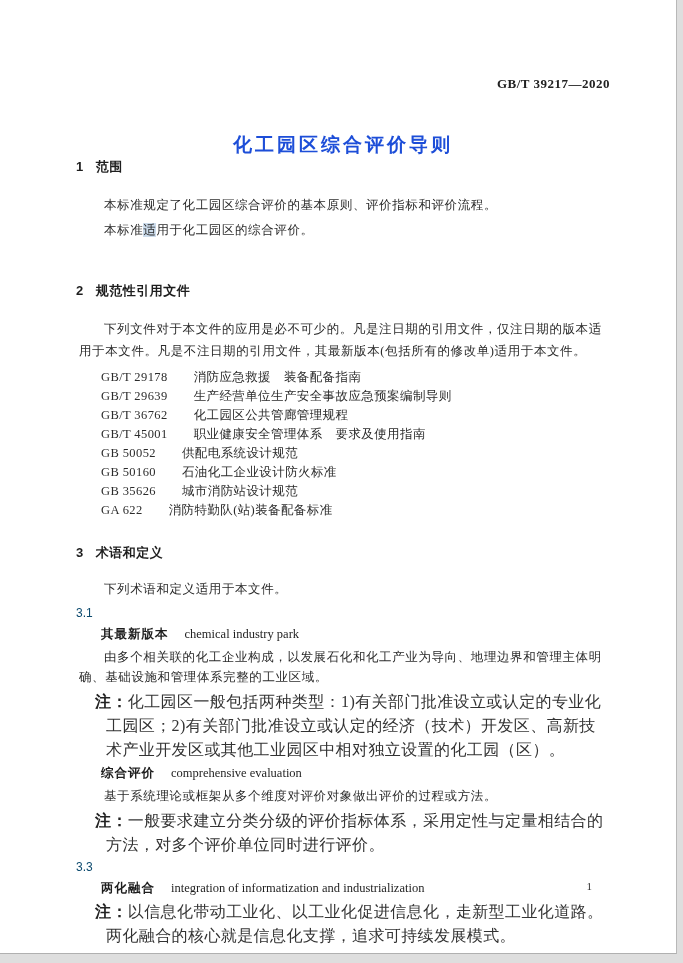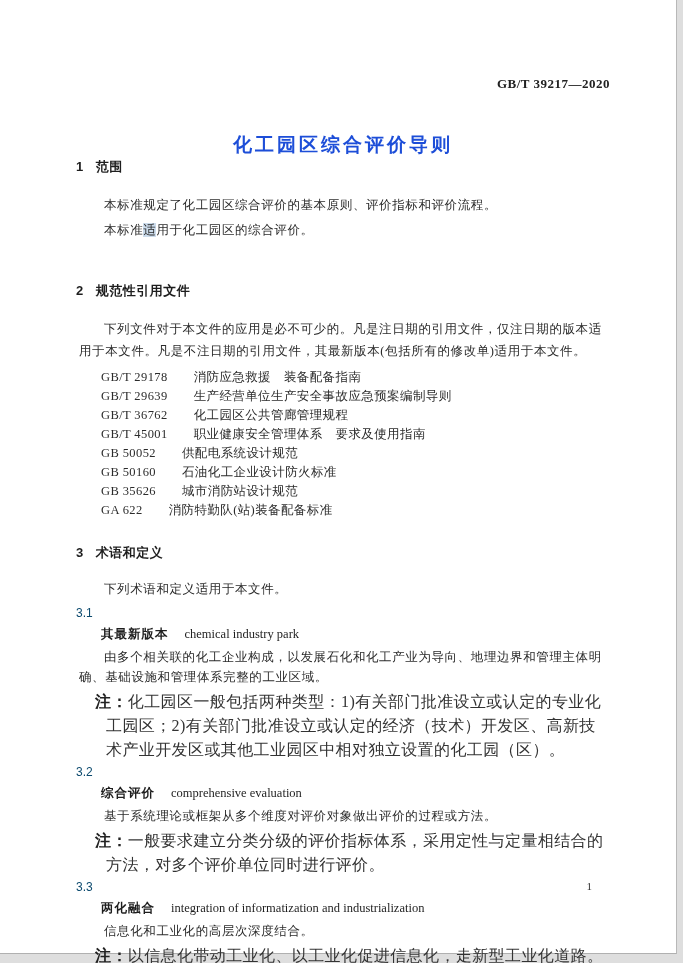--- a/index.html
+++ b/index.html
@@ -109,28 +109,26 @@
     <p class="body-p terms-intro">下列术语和定义适用于本文件。</p>
 
     <div class="term-block">
       <p class="term-num">3.1</p>
       <p class="term-line"><span class="term-zh">其最新版本</span><span class="term-en">chemical industry park</span></p>
       <p class="body-p term-def">由多个相关联的化工企业构成，以发展石化和化工产业为导向、地理边界和管理主体明确、基础设施和管理体系完整的工业区域。</p>
       <p class="note"><span class="note-label">注：</span><span>化工园区一般包括两种类型：1)有关部门批准设立或认定的专业化工园区；2)有关部门批准设立或认定的经济（技术）开发区、高新技术产业开发区或其他工业园区中相对独立设置的化工园（区）。</span></p>
     </div>
 
     <div class="term-block">
-      <p class="term-num">3.2</p>
       <p class="term-line"><span class="term-zh">综合评价</span><span class="term-en">comprehensive evaluation</span></p>
       <p class="body-p term-def">基于系统理论或框架从多个维度对评价对象做出评价的过程或方法。</p>
       <p class="note"><span class="note-label">注：</span><span>一般要求建立分类分级的评价指标体系，采用定性与定量相结合的方法，对多个评价单位同时进行评价。</span></p>
     </div>
 
     <div class="term-block">
       <p class="term-num">3.3</p>
       <p class="term-line"><span class="term-zh">两化融合</span><span class="term-en">integration of informatization and industrialization</span></p>
-      <p class="body-p term-def">信息化和工业化的高层次深度结合。</p>
       <p class="note"><span class="note-label">注：</span><span>以信息化带动工业化、以工业化促进信息化，走新型工业化道路。两化融合的核心就是信息化支撑，追求可持续发展模式。</span></p>
     </div>
   </section>
 
   <div class="page-number">1</div>
 </div>
 
 </body></html>

